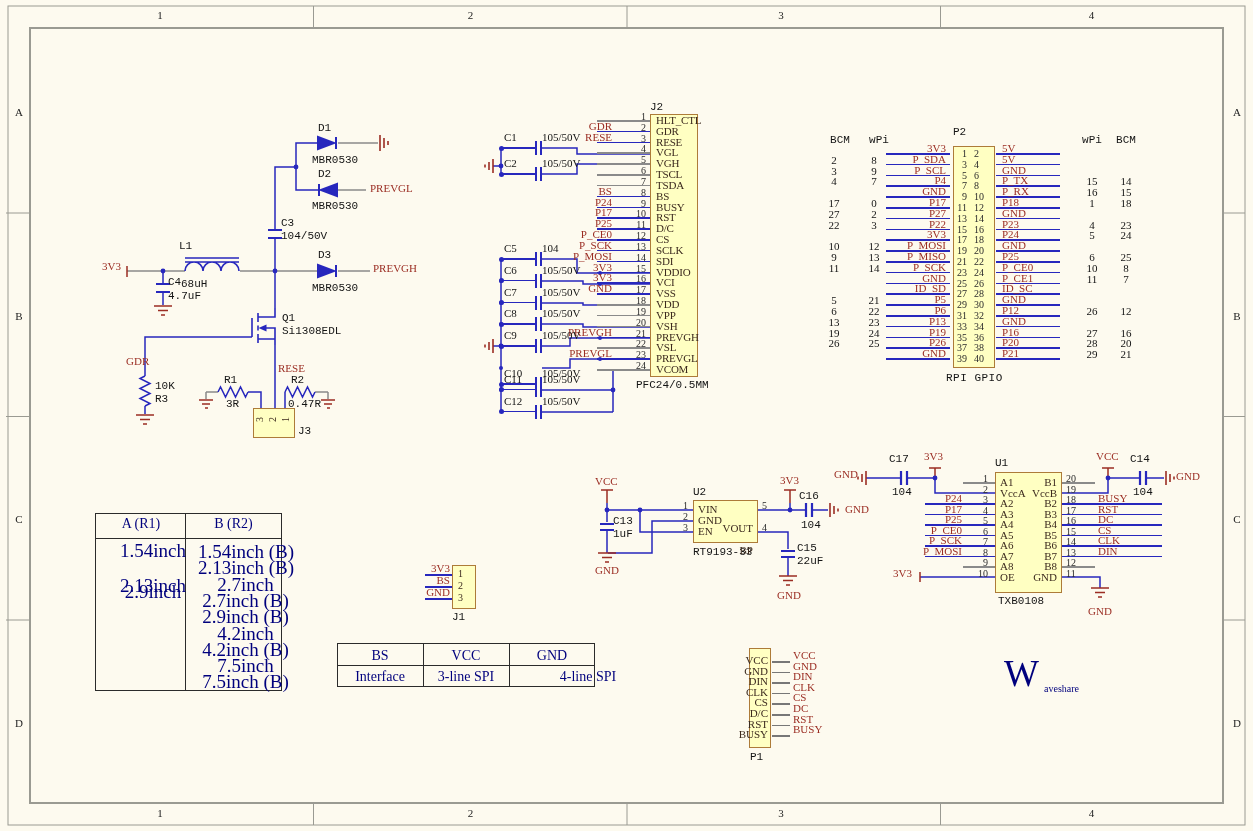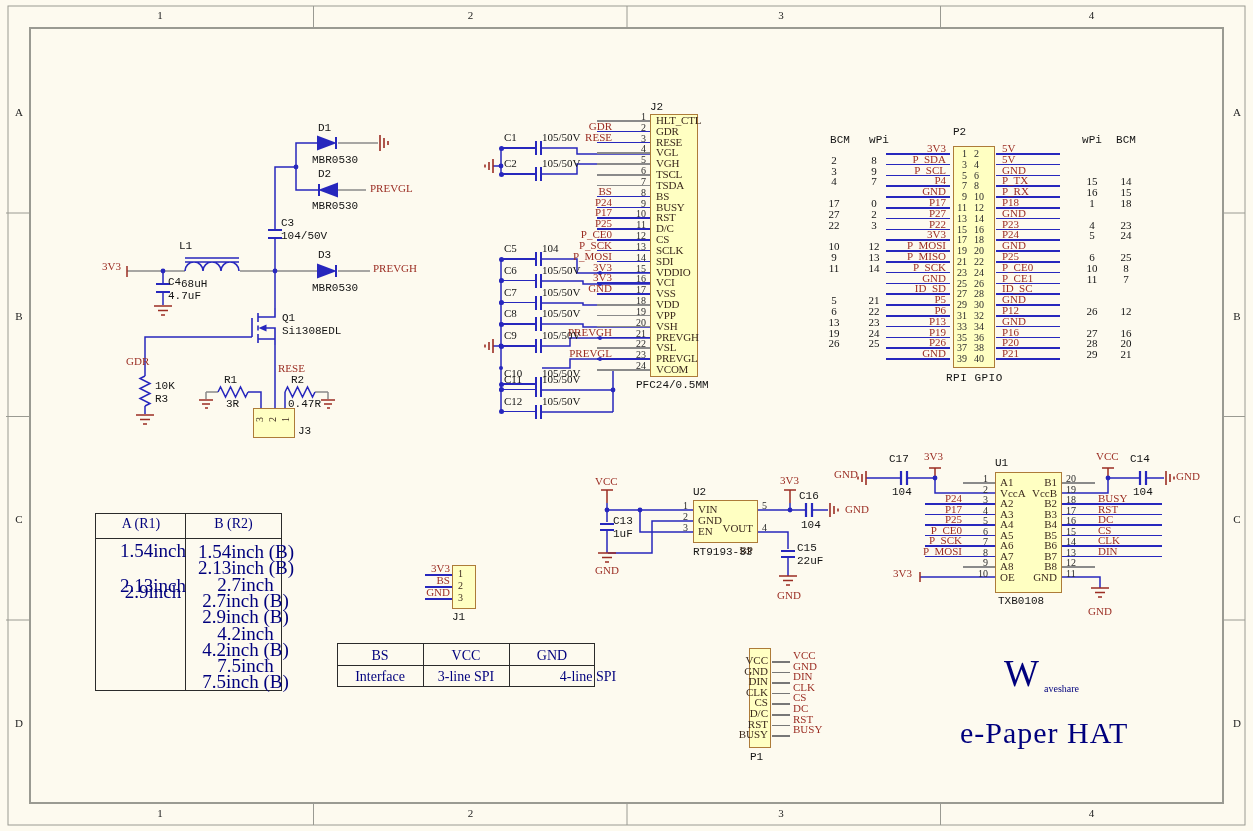--- a/index.html
+++ b/index.html
@@ -273,21 +273,20 @@
   <div class="lbl des" style="left:1133px;top:487px">104</div>
   <div class="lbl net" style="left:1176px;top:471px">GND</div>
   <div class="lbl net" style="left:1088px;top:606px">GND</div>
   <div class="lbl net" style="left:893px;top:568px">3V3</div>
 
   <div class="lbl des" style="left:452px;top:612px">J1</div>
   <div class="lbl des" style="left:750px;top:752px">P1</div>
 
   <div class="brand-w" style="left:1004px;top:652px">W</div>
   <div class="brand-rest" style="left:1044px;top:683px">aveshare</div>
-  <div class="brand-title" style="left:960px;top:716px">e-Paper HAT</div>
 
   <div class="tbox" style="left:95px;top:513px;width:187px;height:178px"></div>
   <div class="tdiv" style="left:185px;top:513px;width:1px;height:178px"></div>
   <div class="tdiv" style="left:95px;top:538px;width:187px;height:1px"></div>
   <div class="lbl navy" style="left:97px;top:518px;width:88px;text-align:center;font-size:14px">A (R1)</div>
   <div class="lbl navy" style="left:186px;top:518px;width:95px;text-align:center;font-size:14px">B (R2)</div>
 
   <div class="tbox" style="left:337px;top:643px;width:258px;height:44px"></div>
   <div class="tdiv" style="left:337px;top:665px;width:258px;height:1px"></div>
   <div class="tdiv" style="left:423px;top:643px;width:1px;height:44px"></div>

